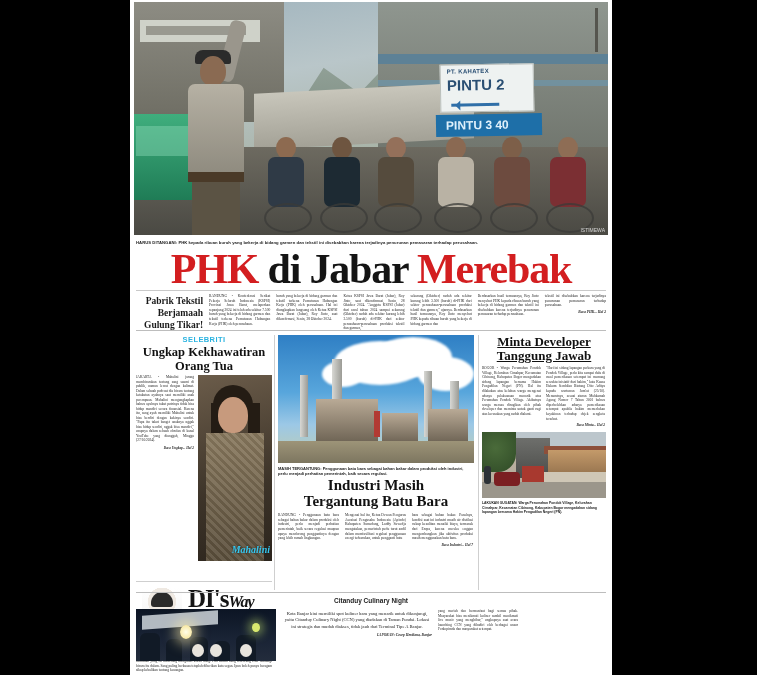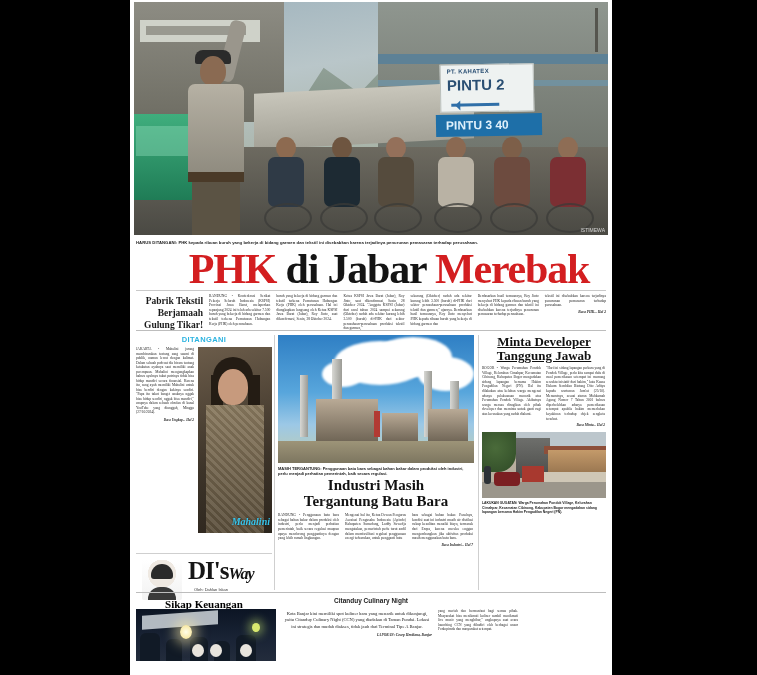--- a/index.html
+++ b/index.html
@@ -40,21 +40,21 @@
   .hero .cy .h{position:absolute;left:12px;top:0;width:20px;height:22px;border-radius:50%;}
   .hero .cy .t{position:absolute;left:4px;top:20px;width:36px;height:50px;border-radius:7px;}
   .hero .cy .w{position:absolute;left:0;bottom:-4px;width:44px;height:26px;border:2px solid #3b3b38;border-radius:50%;opacity:.75;}
   .hero .cr{position:absolute;right:10px;top:6px;width:3px;height:44px;background:#55554e;}
   .hero .credit{position:absolute;right:3px;bottom:2px;font:5px/6px "Liberation Sans",sans-serif;color:#e9e9e9;opacity:.85;}
 
   
   .cap-main{position:absolute;left:6px;top:240px;width:470px;font:bold 4.2px/6px "Liberation Sans",sans-serif;color:#1b1b1b;letter-spacing:.05px;}
 
   
-  .mast{position:absolute;left:24px;top:247px;width:470px;height:42px;text-align:center;}
+  .mast{position:absolute;left:6px;top:247px;width:470px;height:42px;text-align:center;}
   .mast h1{margin:0;font:bold 42px/44px "Liberation Serif",serif;letter-spacing:-1.2px;color:#d31e20;white-space:nowrap;}
   .mast h1 .blk{color:#141414;}
   .rule-top{position:absolute;left:6px;top:290px;width:470px;height:1px;background:#c9c9c9;}
 
   
   .lead{position:absolute;left:6px;top:294px;width:470px;display:flex;gap:6px;}
   .lead .kick{width:68px;text-align:right;font:bold 9.5px/12px "Liberation Serif",serif;color:#1a1a1a;padding-top:1px;}
   .lead .c{width:62px;font:3.6px/4.6px "Liberation Serif",serif;color:#262626;text-align:justify;}
   .lead .c .more{display:block;margin-top:2px;text-align:right;font:italic bold 3.6px/5px "Liberation Serif",serif;color:#222;}
   .rule-mid{position:absolute;left:6px;top:330px;width:470px;height:1px;background:#bdbdbd;}
@@ -244,21 +244,22 @@
     <div class="c">sekarang (Oktober) sudah ada sekitar kurang lebih 3.500 (buruh) di-PHK dari sektor perusahaan-perusahaan produksi tekstil dan garmen," ujarnya.  Berdasarkan hasil temuannya, Roy Jinto menyebut PHK kepada ribuan buruh yang bekerja di bidang garmen dan</div>
     <div class="c">Berdasarkan hasil temuannya, Roy Jinto menyebut PHK kepada ribuan buruh yang bekerja di bidang garmen dan tekstil ini disebabkan karena terjadinya penurunan pemasaran terhadap perusahaan.</div>
     <div class="c"><span>tekstil ini disebabkan karena terjadinya penurunan pemasaran terhadap perusahaan.</span><span class="more">Baca PHK... Hal 2</span></div>
   </div>
   <div class="rule-mid"></div>
 
   <div class="vrule v1"></div>
   <div class="vrule v2"></div>
 
   <div class="colA">
-    <div class="sel-badge">DITANGANI</div>
+    <div class="sel-badge">SELEBRITI</div>
+    <div class="hd2">Ungkap Kekhawatiran Orang Tua</div>
     <div class="celeb">
       <div class="txt"><span>JAKARTA - Mahalini jarang membicarakan tentang sang suami di publik, namun lewat dengan kalimat. Dalam sebuah podcast dia bicara tentang ketakutan ayahnya saat memiliki anak perempuan.  Mahalini mengungkapkan bahwa ayahnya takut putrinya tidak bisa hidup mandiri secara finansial. Karena itu, sang ayah memiliki Mahalini untuk bisa berdiri dengan kakinya sendiri.  "Papa itu takut banget anaknya nggak bisa hidup sendiri, nggak bisa mandiri," ucapnya dalam sebuah obrolan di kanal YouTube yang diunggah, Minggu (27/10/2024).</span><span class="sig">Baca Ungkap... Hal 2</span></div>
       <div class="ph">
         <div class="hair"></div>
         <div class="hair2"></div>
         <div class="hair3"></div>
         <div class="face"></div>
         <div class="dress"></div>
         <div class="name">Mahalini</div>
       </div>

